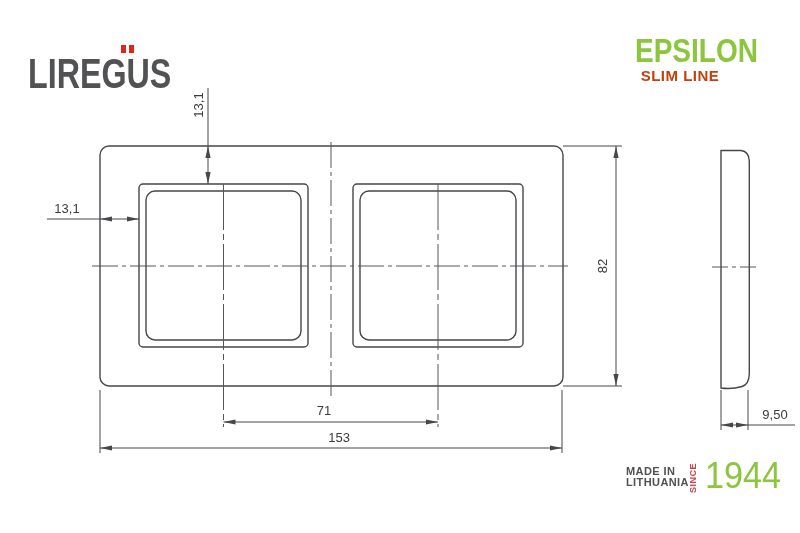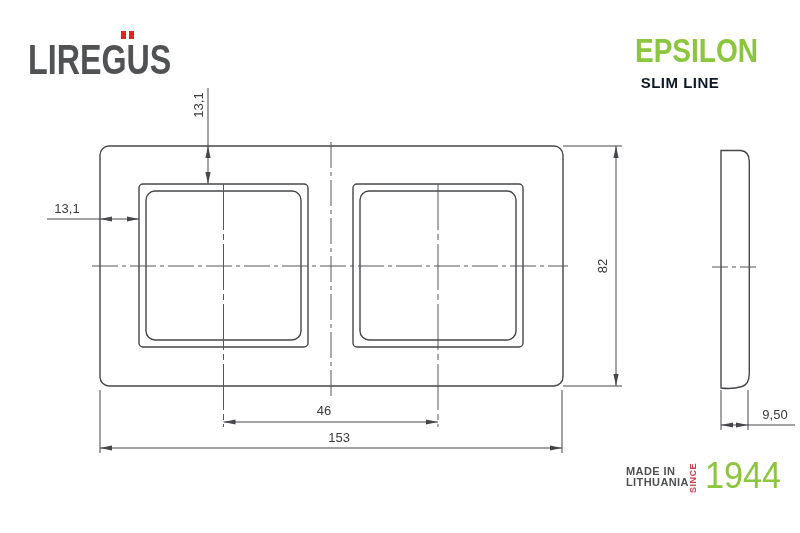--- a/index.html
+++ b/index.html
@@ -1,37 +1,37 @@
 <!DOCTYPE html>
 <html><head>
 <meta charset="utf-8">
 <style>
   html,body{margin:0;padding:0;}
   body{
     width:800px;height:533px;position:relative;background:#ffffff;
     font-family:"Liberation Sans", sans-serif;overflow:hidden;
   }
   
-  .logo{position:absolute;left:28px;top:30px;width:170px;height:50px;}
+  .logo{position:absolute;left:28px;top:44px;width:170px;height:50px;}
   .logo-text{
     position:absolute;left:0;top:8px;
     font-size:43px;font-weight:bold;color:#515254;letter-spacing:0px;
     transform:scaleX(0.75);transform-origin:left top;white-space:nowrap;line-height:1;
   }
   .umlaut{position:absolute;top:1px;left:93px;width:20px;height:8px;}
   .umlaut span{position:absolute;top:0;width:5px;height:8px;background:#e1251b;}
   .umlaut .d1{left:0;}
   .umlaut .d2{left:8px;}
   .product{position:absolute;right:10px;top:34px;text-align:center;width:220px;}
   .epsilon{
     font-size:33px;font-weight:bold;color:#8cc63e;line-height:1;
     transform:scaleX(0.85);transform-origin:right top;white-space:nowrap;
   }
   .slimline{
-    margin-top:8px;font-size:15px;font-weight:bold;color:#0f172a;
+    margin-top:1px;font-size:15px;font-weight:bold;color:#c2410c;
     letter-spacing:0.5px;line-height:1;white-space:nowrap;
   }
   
   .footer{position:absolute;left:626px;top:460px;width:170px;height:40px;}
   .made-in{
     position:absolute;left:0;top:6px;font-size:11px;font-weight:bold;
     color:#4f5052;line-height:11px;letter-spacing:0.4px;white-space:nowrap;
   }
   .since{
     position:absolute;left:52px;top:12px;width:30px;height:12px;
@@ -116,21 +116,21 @@
     <polygon points="748,425 736,422.4 736,427.6"></polygon>
   </g>
 </svg>
 
 <div class="dim-label rot" style="left:179px;top:97px;width:40px;height:16px;">13,1</div>
 
 <div class="dim-label" style="left:47px;top:201px;width:40px;height:16px;">13,1</div>
 
 <div class="dim-label rot" style="left:583px;top:258px;width:40px;height:16px;">82</div>
 
-<div class="dim-label" style="left:304px;top:403px;width:40px;height:16px;">46</div>
+<div class="dim-label" style="left:304px;top:403px;width:40px;height:16px;">71</div>
 
 <div class="dim-label" style="left:310px;top:430px;width:40px;height:16px;text-align:right;">153</div>
 
 <div class="dim-label" style="left:755px;top:407px;width:40px;height:16px;text-align:center;">9,50</div>
 
 <div class="footer">
   <div class="made-in">
     <div>MADE IN</div>
     <div>LITHUANIA</div>
   </div>

